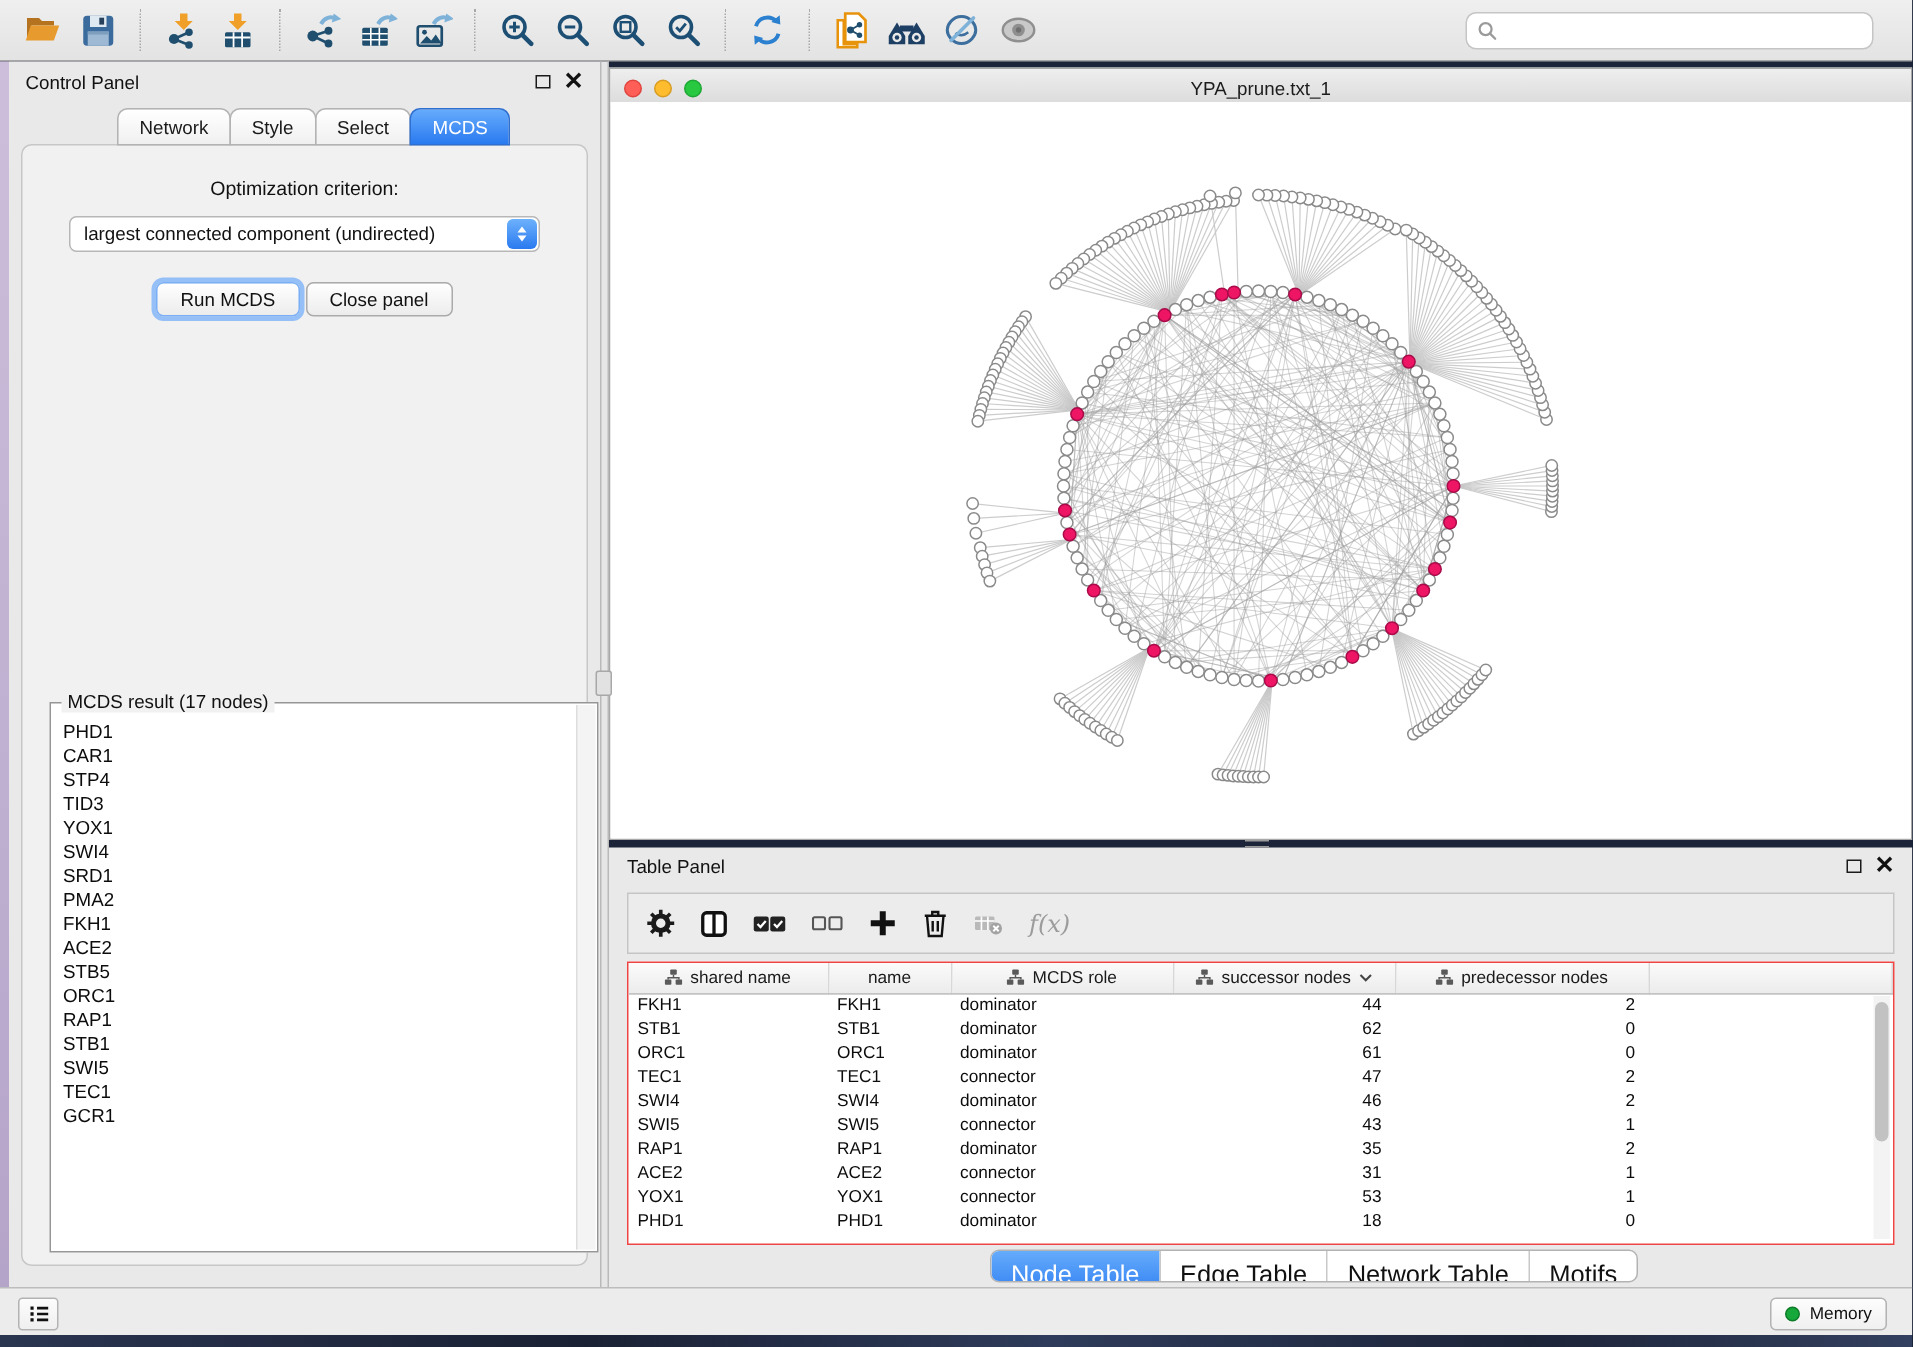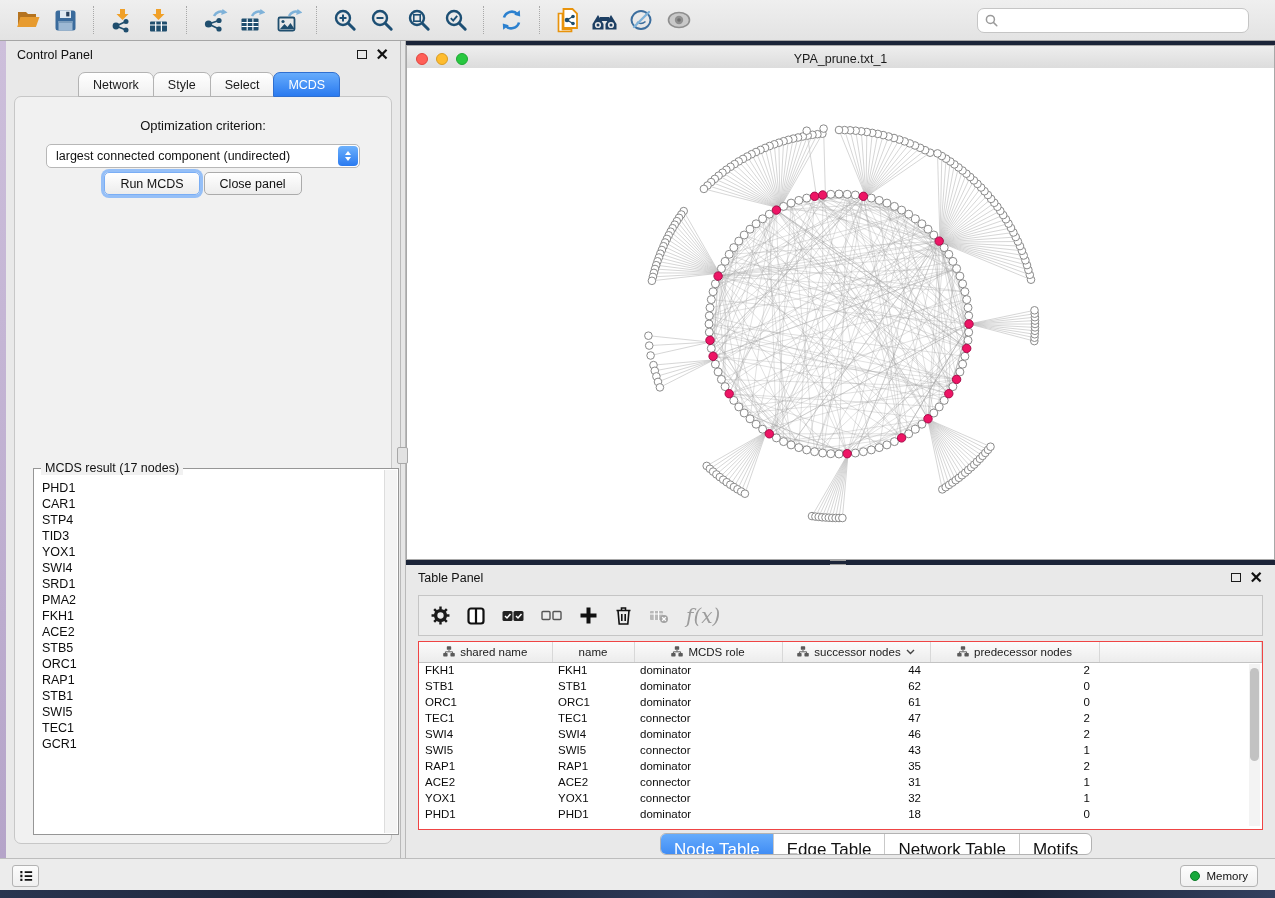--- a/index.html
+++ b/index.html
@@ -32,21 +32,21 @@
   border-radius:7px 7px 0 0;font-size:12.5px;color:#1a1a1a;display:flex;align-items:center;margin-right:-1px;position:relative}
 .cp-tab.active{background:linear-gradient(#66acfc,#2a7af0);color:#fff;border-color:#2f6fd0;z-index:2}
 .cp-content{position:absolute;left:8px;top:55px;width:378px;height:748px;background:#f1f1f1;border:1px solid #c7c7c7;border-radius:7px}
 .opt-label{display:block;text-align:center;margin-top:21px;font-size:13px;color:#111}
 .opt-select{position:relative;margin:11px auto 0;width:314px;height:24px;background:#fff;border:1px solid #b7b7b7;
   border-radius:5px;display:flex;align-items:center;font-size:12.5px;color:#111;padding:0 26px 0 9px;white-space:nowrap}
 .stepper{position:absolute;right:1px;top:1px;width:20px;height:20px;border-radius:4px;
   background:linear-gradient(#6db1fc,#2a7af0);display:flex;flex-direction:column;align-items:center;justify-content:center;gap:2px}
 .tri-up{width:0;height:0;border-left:3.6px solid transparent;border-right:3.6px solid transparent;border-bottom:4.4px solid #fff}
 .tri-down{width:0;height:0;border-left:3.6px solid transparent;border-right:3.6px solid transparent;border-top:4.4px solid #fff}
-.btn-row{display:flex;justify-content:center;gap:4px;margin-top:4px}
+.btn-row{display:flex;justify-content:center;gap:4px;margin-top:20px}
 .btn{height:23px;padding:0 15px;background:linear-gradient(#ffffff,#ececec);border:1px solid #ababab;border-radius:5px;
   font-size:12.5px;color:#111;display:flex;align-items:center}
 .btn.focused{box-shadow:0 0 0 3px rgba(100,165,250,.65);border-color:#7aaef5}
 .mcds-group{position:absolute;left:18px;top:371px;width:366px;height:367px;border:1px solid #969696;background:#fff}
 .mcds-legend{position:absolute;left:7px;top:-8px;background:#f1f1f1;padding:0 4px;font-size:12.5px;color:#111;z-index:2}
 .list-area{position:absolute;inset:1px;background:#fff;overflow:hidden;padding-top:10px}
 .mcds-item{font-size:12.5px;line-height:16px;padding-left:7px;color:#0c0c0c}
 .list-scroll{position:absolute;right:1px;top:1px;bottom:1px;width:13px;background:#f4f4f4;border-left:1px solid #ddd}
 
 
@@ -65,21 +65,21 @@
 .net-title{position:absolute;left:0;right:0;text-align:center;font-size:12.5px;color:#1c1c1c}
 .net-canvas{position:absolute;left:0;right:0;top:22px;bottom:0;background:#fff}
 .net-canvas svg{display:block}
 
 
 .table-panel{position:absolute;left:406px;top:565px;width:869px;height:293px;background:#e9e9e9}
 .tp-grip{position:absolute;left:424px;top:-5px;width:16px;height:5px;border-top:1.5px solid #9a9a9a;border-bottom:1.5px solid #9a9a9a}
 .tp-header{height:25px;display:flex;align-items:center;padding:0 12px;font-size:12.5px;color:#111}
 .tp-toolbar{position:absolute;left:12px;top:30px;width:845px;height:41px;background:#ececec;border:1px solid #c5c5c5;
   display:flex;align-items:center;padding:0 12px;gap:17px}
-.fx{font-family:"DejaVu Serif",serif;font-style:italic;font-size:20px;color:#9c9c9c}
+.fx{font-family:"DejaVu Serif",serif;font-style:italic;font-size:16px;color:#9c9c9c}
 .tp-table-box{position:absolute;left:12px;top:76px;width:845px;height:189px;background:#fff;border:1px solid #ef4444;overflow:hidden}
 table{border-collapse:collapse;width:100%;table-layout:fixed;font-size:11.5px}
 thead th{height:20px;background:linear-gradient(#fbfbfb,#ececec);border-right:1px solid #d8d8d8;border-bottom:1px solid #c3c3c3;
   font-weight:400;color:#1a1a1a;white-space:nowrap;overflow:hidden}
 thead th .hwrap{display:flex;align-items:center;justify-content:center;gap:5px}
 tbody td{height:16px;padding:0 6px;white-space:nowrap;overflow:hidden;color:#0c0c0c}
 tbody td.num{text-align:right;padding-right:9px}
 .tp-scroll{position:absolute;right:2px;top:22px;bottom:3px;width:11px;background:#f3f3f3}
 .tp-thumb{position:absolute;left:1px;right:1px;top:4px;height:93px;background:#c2c2c2;border-radius:5px}
 .tp-tabs{position:absolute;left:254px;top:268px;display:flex;height:22px;border:1px solid #b3b3b3;border-radius:6px;
@@ -1218,21 +1218,21 @@
               <td>ACE2</td>
               <td>connector</td>
               <td class="num">31</td>
               <td class="num">1</td>
               <td></td>
             </tr>
             <tr>
               <td>YOX1</td>
               <td>YOX1</td>
               <td>connector</td>
-              <td class="num">32</td>
+              <td class="num">53</td>
               <td class="num">1</td>
               <td></td>
             </tr>
             <tr>
               <td>PHD1</td>
               <td>PHD1</td>
               <td>dominator</td>
               <td class="num">18</td>
               <td class="num">0</td>
               <td></td>

